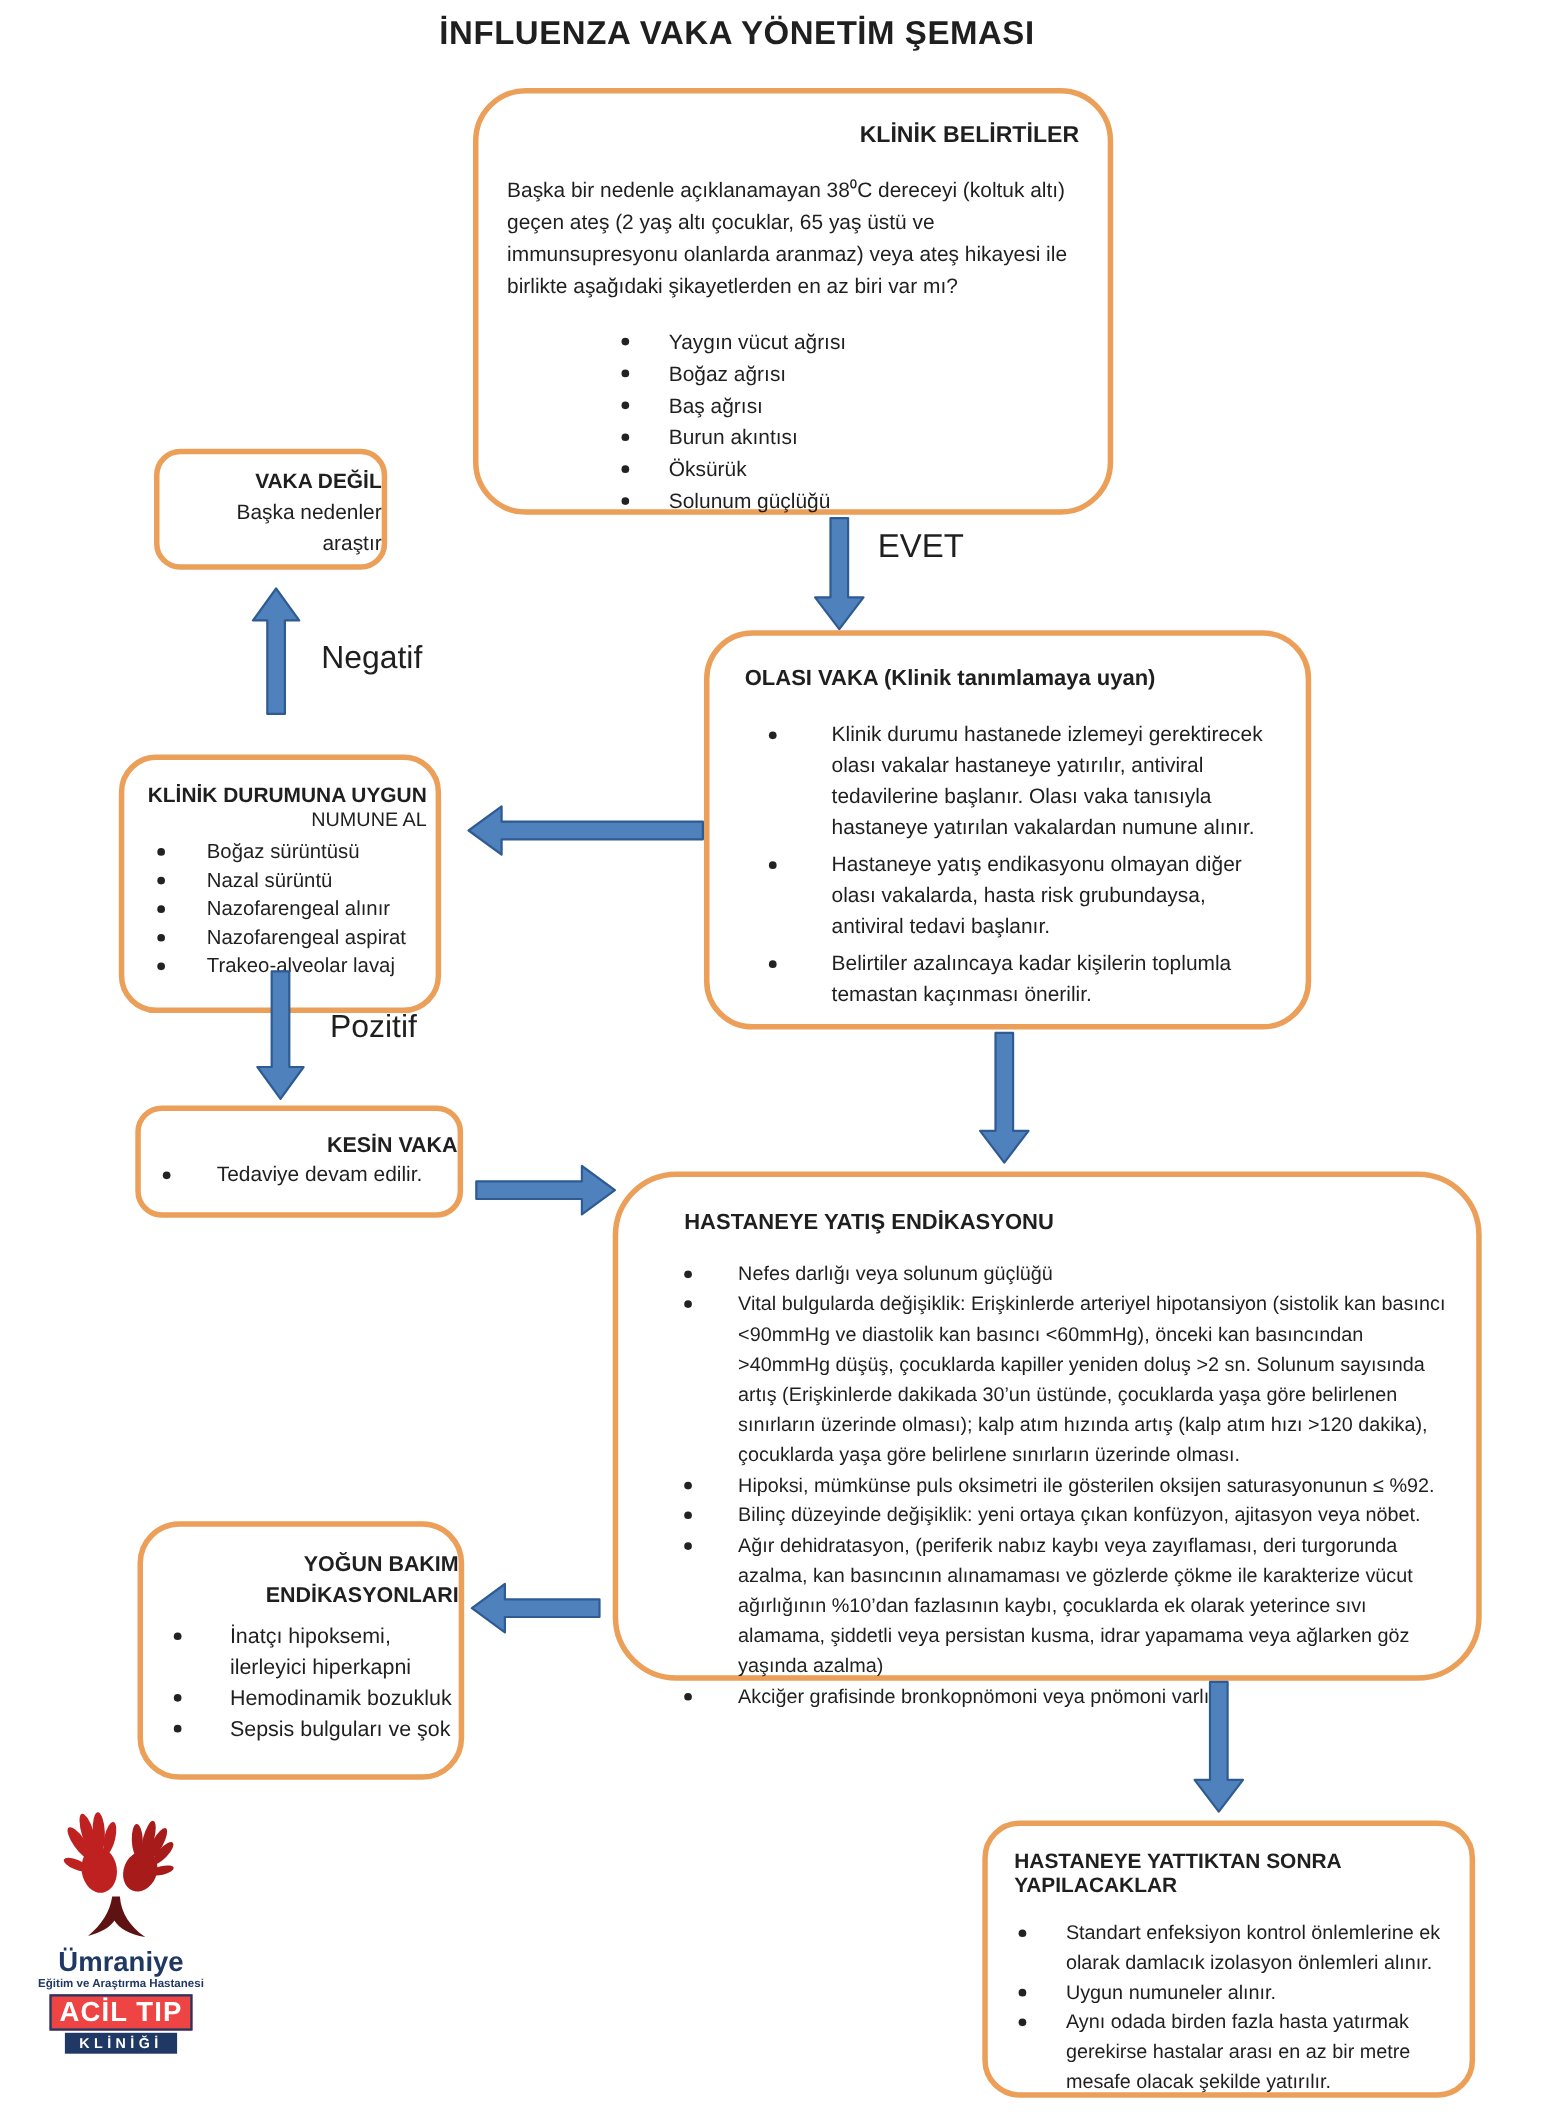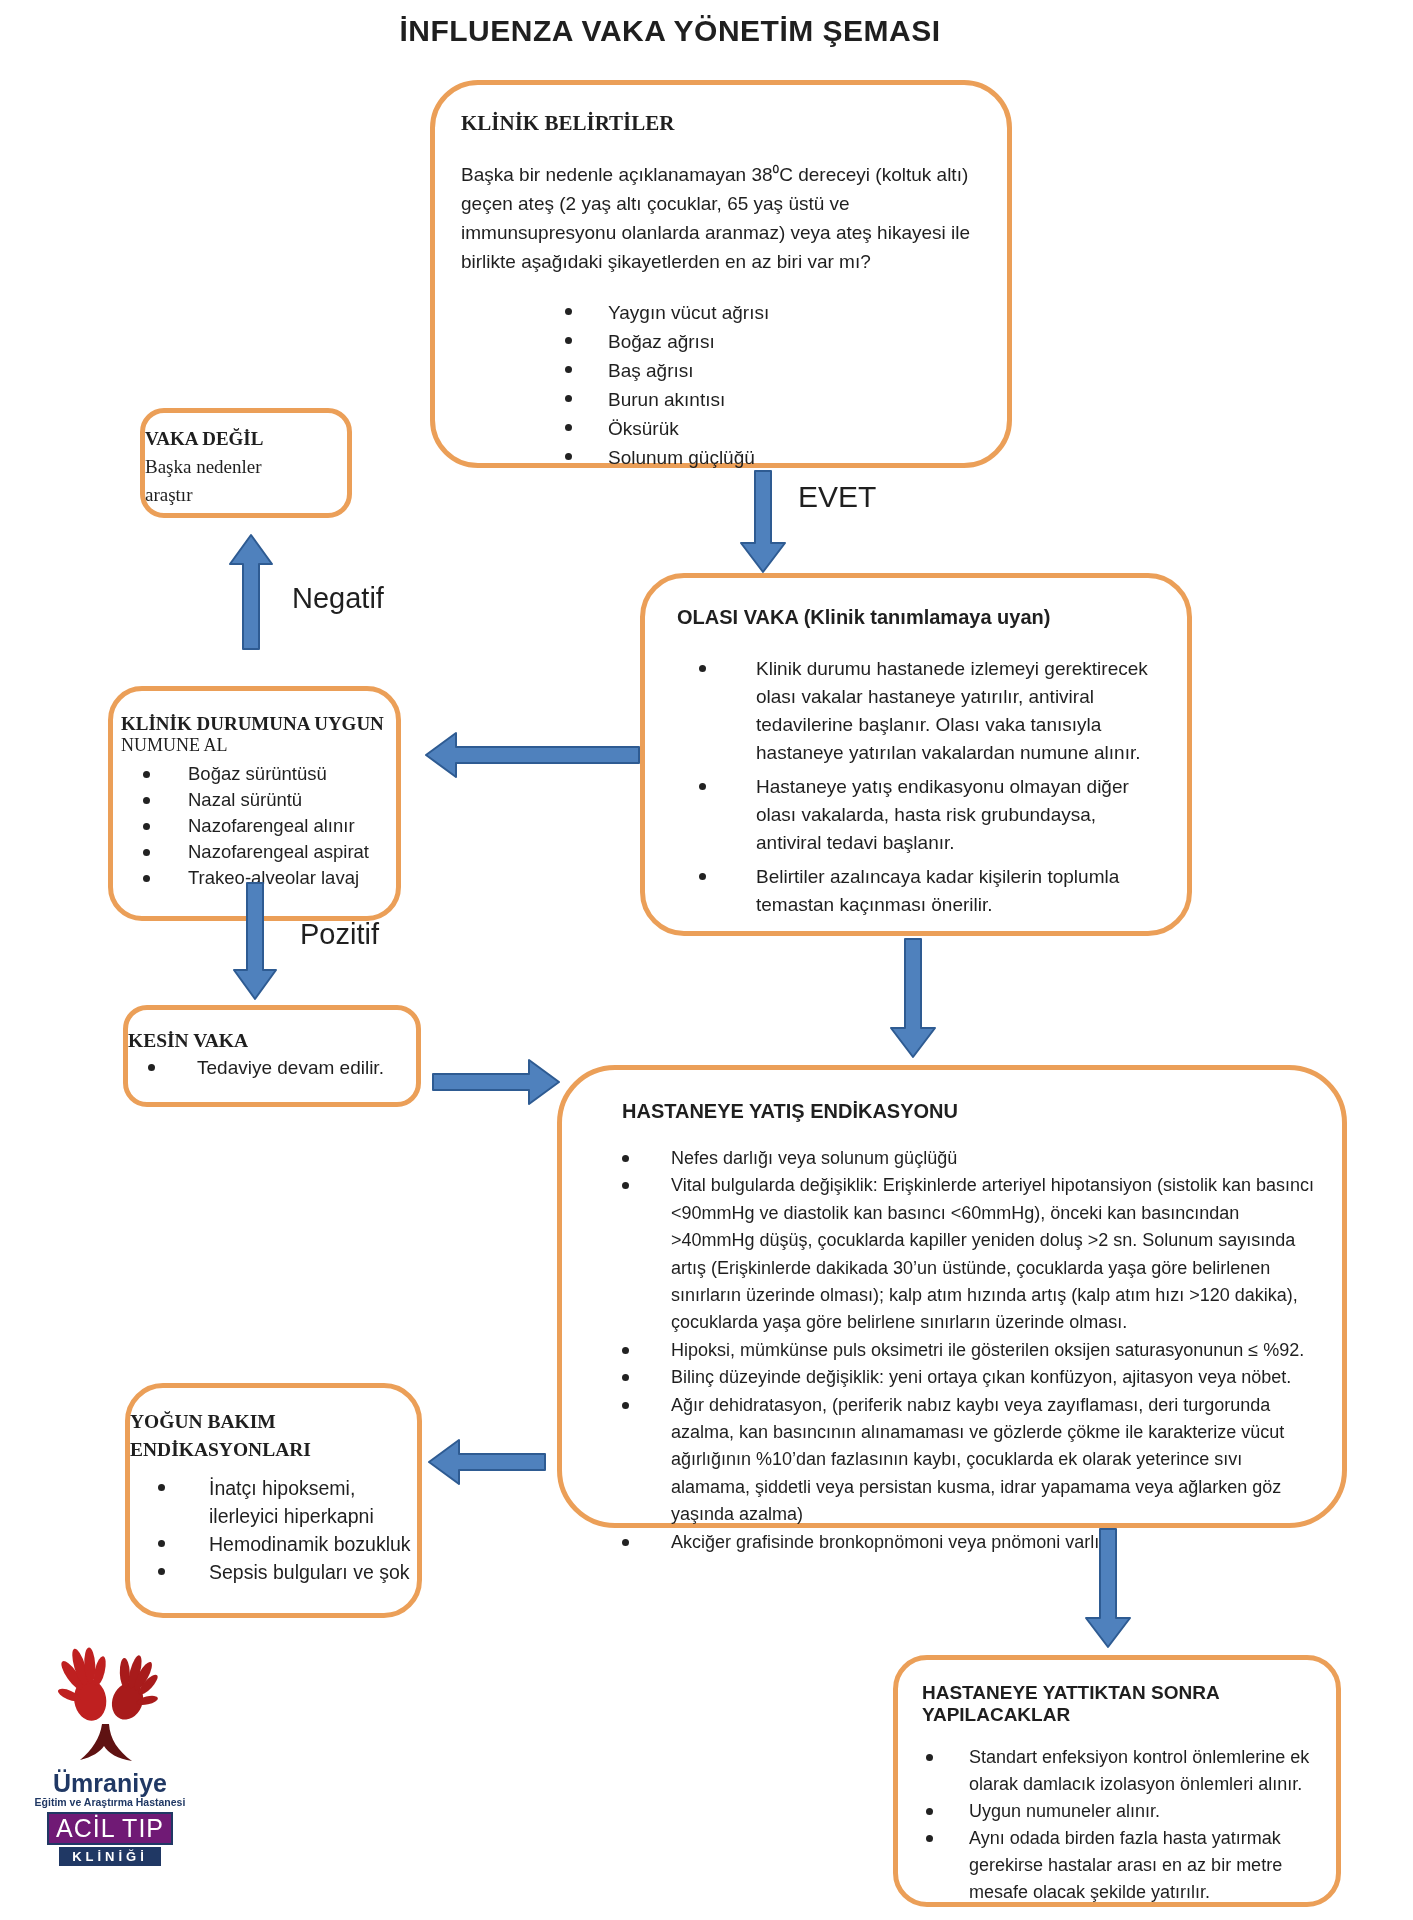--- a/index.html
+++ b/index.html
@@ -2,21 +2,21 @@
 <html><head>
 <meta charset="utf-8">
 <style>
   html,body{margin:0;padding:0;background:#ffffff;}
   .page{position:relative;width:1413px;height:1920px;background:#ffffff;overflow:hidden;
         font-family:"Liberation Sans",sans-serif;color:#1f1f1f;}
   .page-title{position:absolute;left:300px;top:14px;width:740px;text-align:center;
         font-size:30px;font-weight:bold;letter-spacing:0.5px;}
   .box{position:absolute;border:5px solid #eb9f58;background:#fff;box-sizing:border-box;}
   .bt{font-weight:bold;}
-  .c{text-align:left;font-family:Liberation Serif, serif;}
+  .c{text-align:right;}
   .row{display:flex;align-items:flex-start;}
   .dot{width:7px;height:7px;border-radius:50%;background:#222;flex:0 0 auto;margin-top:10px;}
   .lbl{position:absolute;color:#1f1f1f;}
   .arr{position:absolute;line-height:0;}
   .ap{fill:#4f81bd;stroke:#2e5b92;stroke-width:2;stroke-linejoin:round;}
 
   
   .bx-klinik{left:430px;top:80px;width:582px;height:388px;border-radius:48px;padding:18px 26px 0 26px;}
   .bx-klinik .bt{font-size:21px;margin-top:8px;}
   .bx-klinik .intro{margin-top:24px;font-size:19px;line-height:29px;width:535px;}
@@ -67,22 +67,22 @@
   .bx-sonra{left:893px;top:1655px;width:448px;height:252px;border-radius:34px;padding:22px 20px 0 24px;}
   .bx-sonra .bt{font-size:19px;}
   .bx-sonra .list{margin-top:18px;padding-left:4px;}
   .bx-sonra .row{line-height:27px;font-size:18px;}
   .bx-sonra .itxt{margin-left:36px;}
 
   
   .logo{position:absolute;left:34px;top:1636px;width:152px;text-align:center;}
   .logo .hosp{color:#203864;font-weight:bold;font-size:25px;line-height:26px;margin-top:-4px;}
   .logo .sub{color:#203864;font-weight:bold;font-size:10.5px;line-height:13px;}
-  .logo .red{display:inline-block;background:#701a75;color:#fff;border:2px solid #203864;
-        font-weight:normal;font-size:25px;line-height:29px;padding:0 7px;letter-spacing:1px;margin-top:3px;}
+  .logo .red{display:inline-block;background:#ef4444;color:#fff;border:2px solid #203864;
+        font-weight:bold;font-size:25px;line-height:29px;padding:0 7px;letter-spacing:1px;margin-top:3px;}
   .logo .navy{display:block;width:102px;margin:2px auto 0;background:#203864;color:#fff;
         font-weight:bold;font-size:13px;line-height:19px;letter-spacing:4px;}
 </style>
 </head>
 <body>
 
 <div class="page">
 
   <div class="page-title">İNFLUENZA VAKA YÖNETİM ŞEMASI</div>
 

